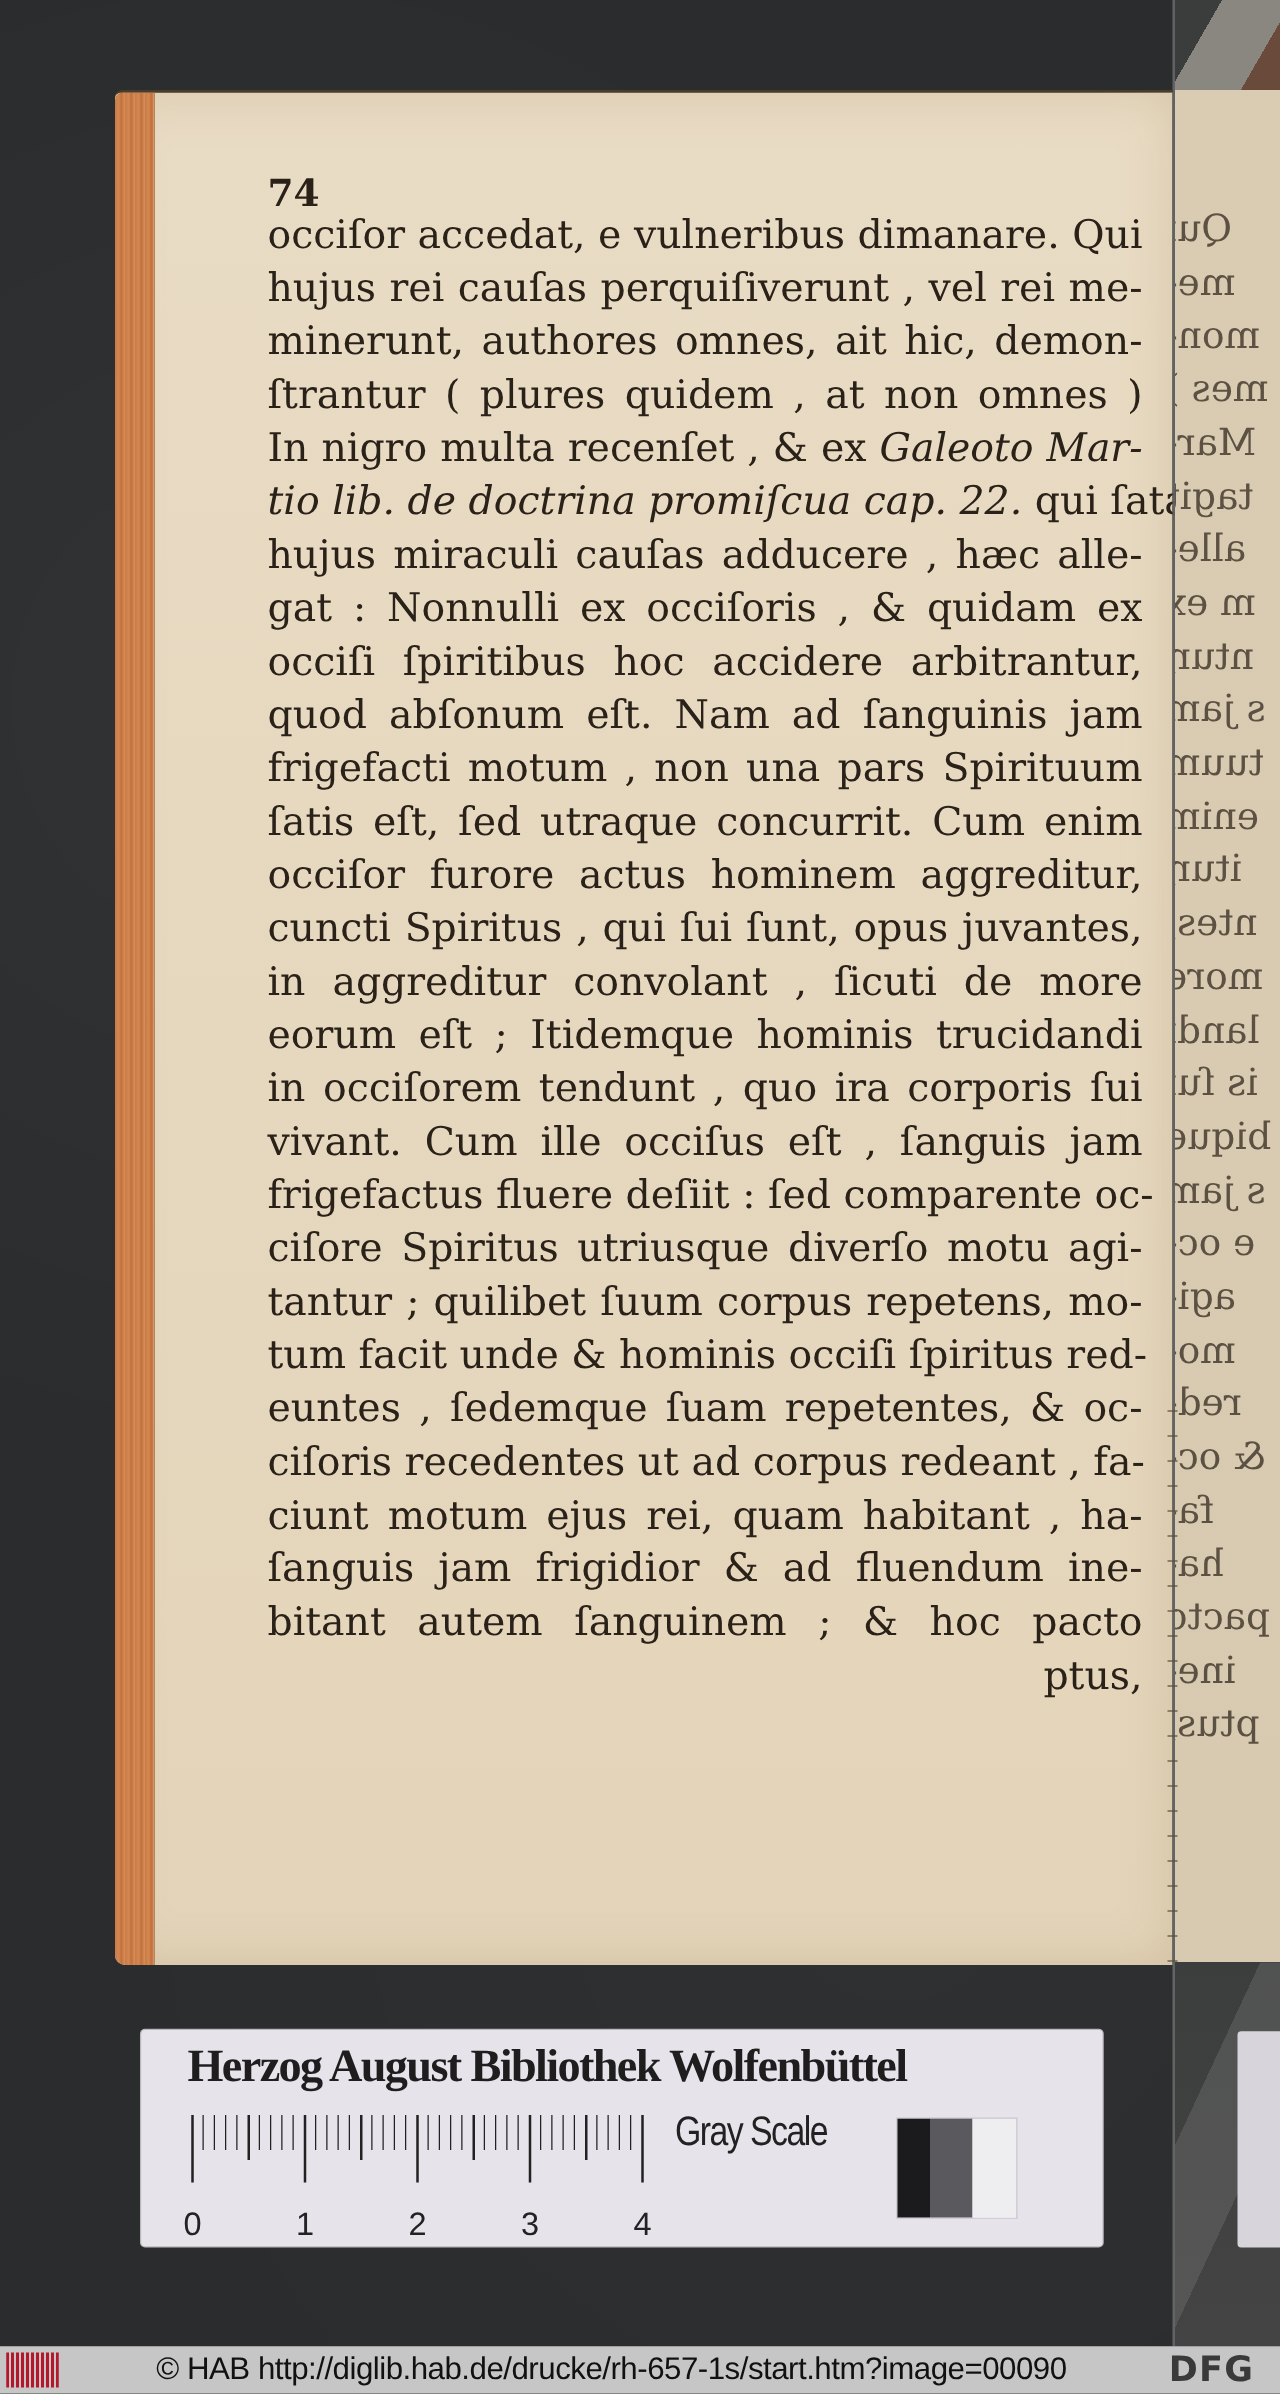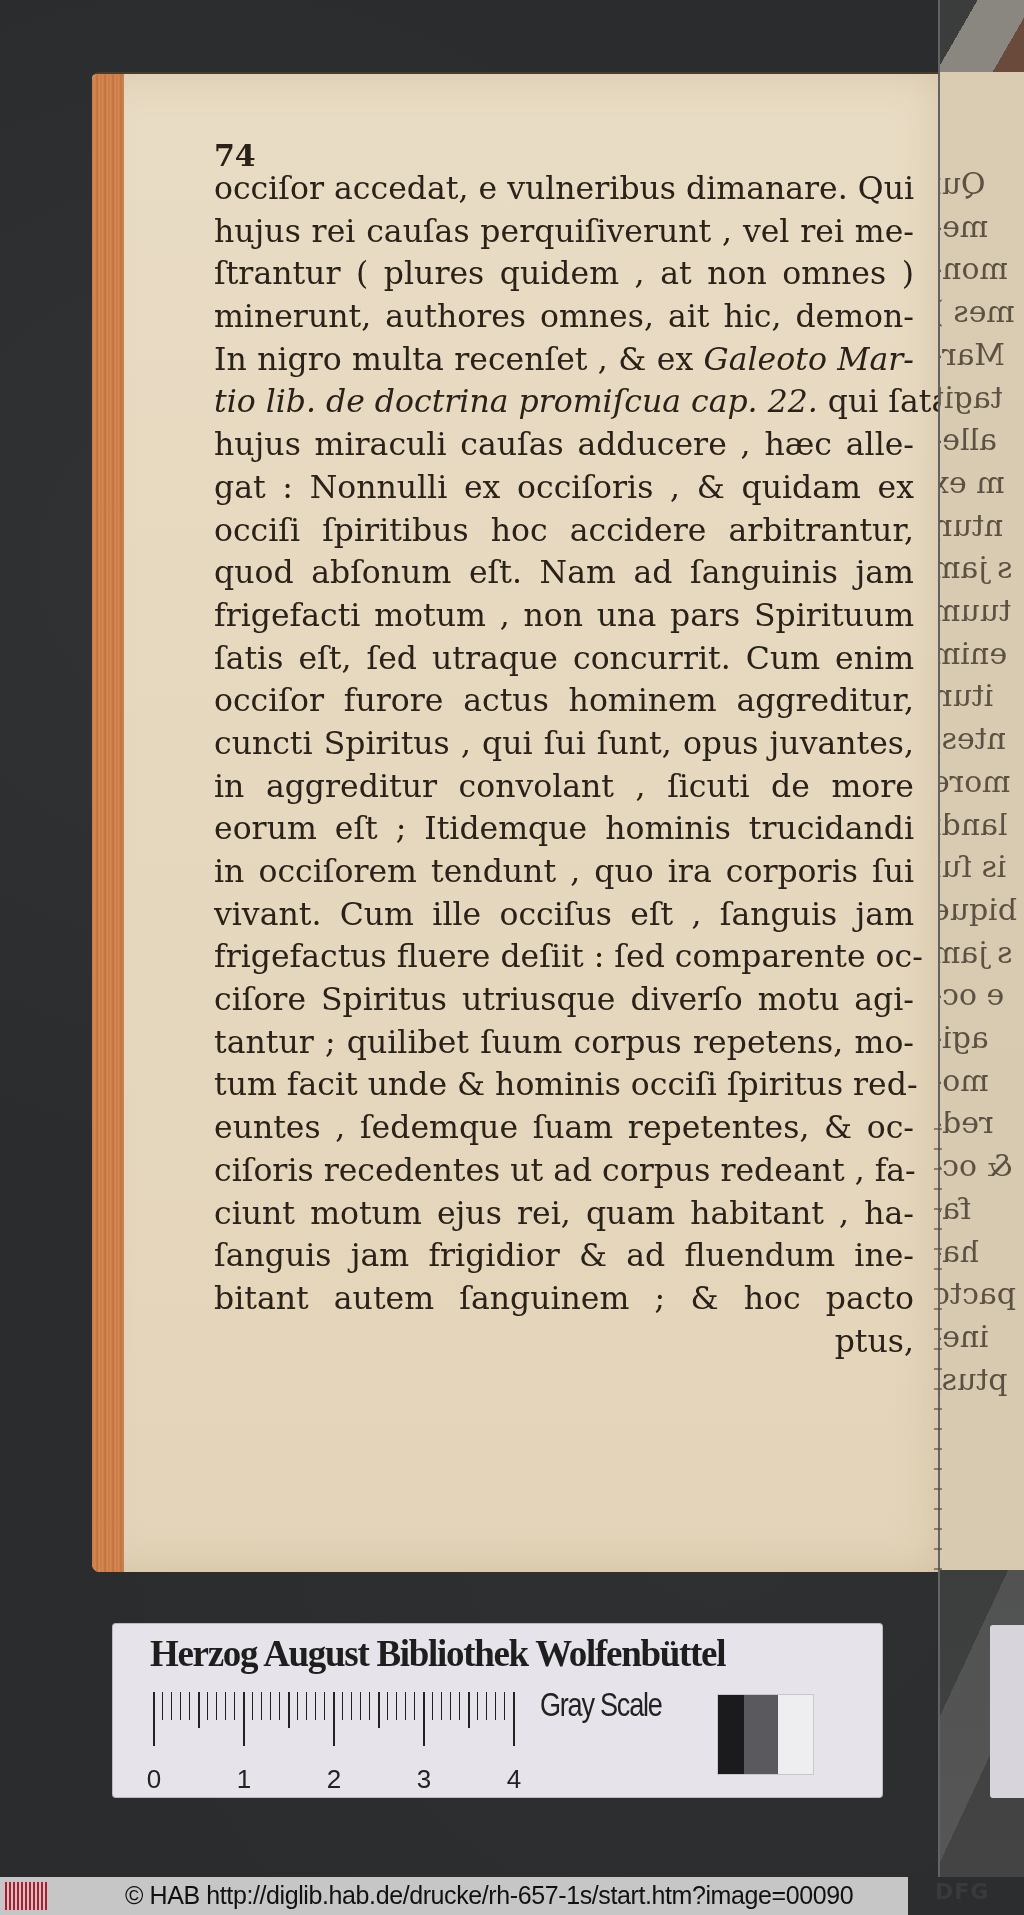--- a/index.html
+++ b/index.html
@@ -100,53 +100,53 @@
     font-family:"Liberation Sans", sans-serif; font-size:33px; color:#222;
     letter-spacing:-1.5px; transform:scaleX(0.82); transform-origin:left top;
   }
   .gray-patches {
     position:absolute; left:605px; top:71px; width:95px; height:79px;
     display:flex; box-shadow:0 0 0 1px #c9c6cc;
   }
   .patch { height:100%; }
   
   .footer {
-    position:absolute; left:0; top:1877px; width:908px; height:38px;
+    position:absolute; left:0; top:1877px; width:1024px; height:38px;
     background:#c6c6c6;
   }
   .footer-logo {
     position:absolute; left:5px; top:5px; width:42px; height:28px;
     background:repeating-linear-gradient(90deg,#b3182c 0 2px,transparent 2px 4px);
   }
   .footer-text {
     position:absolute; left:125px; top:4px;
     font-family:"Liberation Sans", sans-serif; font-size:25px; color:#111;
     white-space:nowrap; letter-spacing:-0.4px;
   }
   .dfg-logo {
     position:absolute; left:935px; top:2px;
-    font-family:"DejaVu Sans", sans-serif; font-weight:bold; font-size:22px;
+    font-family:"DejaVu Sans", sans-serif; font-weight:bold; font-size:28px;
     color:#3a3a3a; letter-spacing:1px;
   }
 </style>
 </head>
 <body>
 
 <div class="bg-noise"></div>
 
 <div class="page">
   <div class="page-edge"></div>
   <div class="running-head">
     <span class="page-number">74</span>
   </div>
   <div class="body-text" id="body-text">
       <span class="line">occiſor accedat, e vulneribus dimanare.   Qui</span>
       <span class="line">hujus rei cauſas perquiſiverunt ,   vel rei me-</span>
+      <span class="line">minerunt, authores omnes, ait hic, demon-</span>
       <span class="line">ſtrantur ( plures quidem ,  at non omnes )</span>
-      <span class="line">minerunt, authores omnes, ait hic, demon-</span>
       <span class="line">In nigro multa recenſet ,   &amp; ex <i>Galeoto Mar-</i></span>
       <span class="line"><i>tio lib. de doctrina promiſcua cap. 22. </i>qui ſatagit</span>
       <span class="line">hujus miraculi cauſas adducere ,   hæc alle-</span>
       <span class="line">gat :  Nonnulli ex occiſoris , &amp; quidam ex</span>
       <span class="line">occiſi ſpiritibus  hoc  accidere  arbitrantur,</span>
       <span class="line">quod abſonum eſt.    Nam ad ſanguinis jam</span>
       <span class="line">frigefacti motum ,   non una pars Spirituum</span>
       <span class="line">ſatis eſt, ſed utraque concurrit.   Cum enim</span>
       <span class="line">occiſor furore actus hominem  aggreditur,</span>
       <span class="line">cuncti Spiritus , qui ſui ſunt, opus juvantes,</span>

